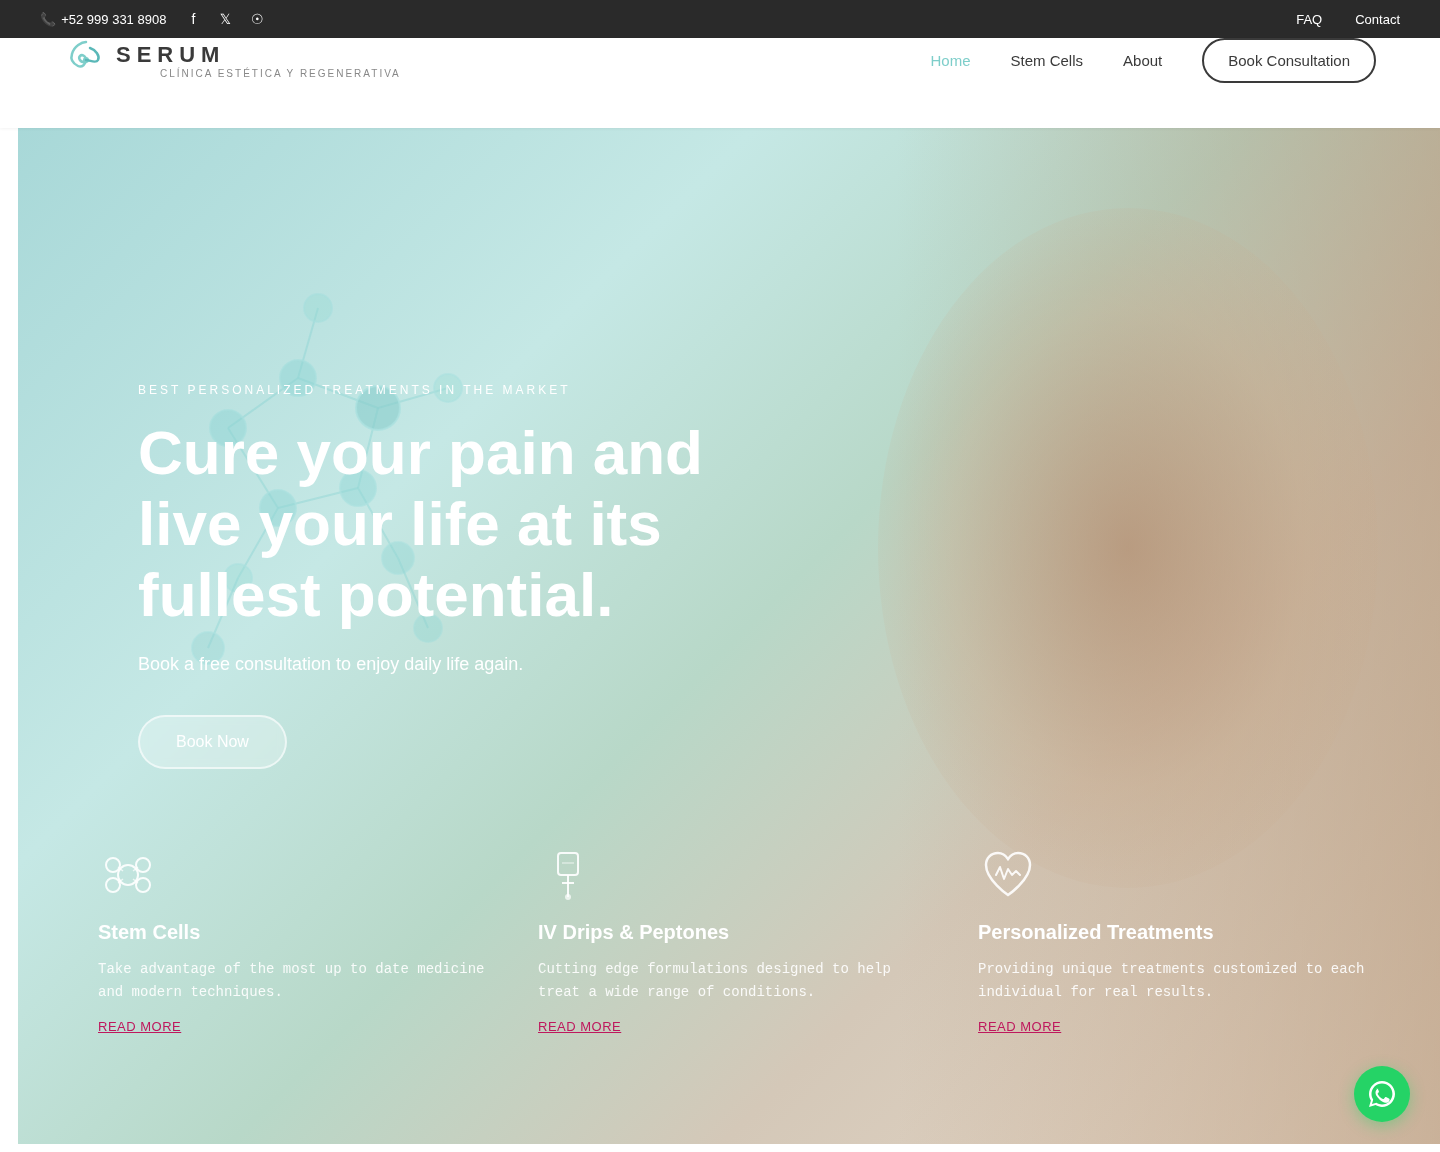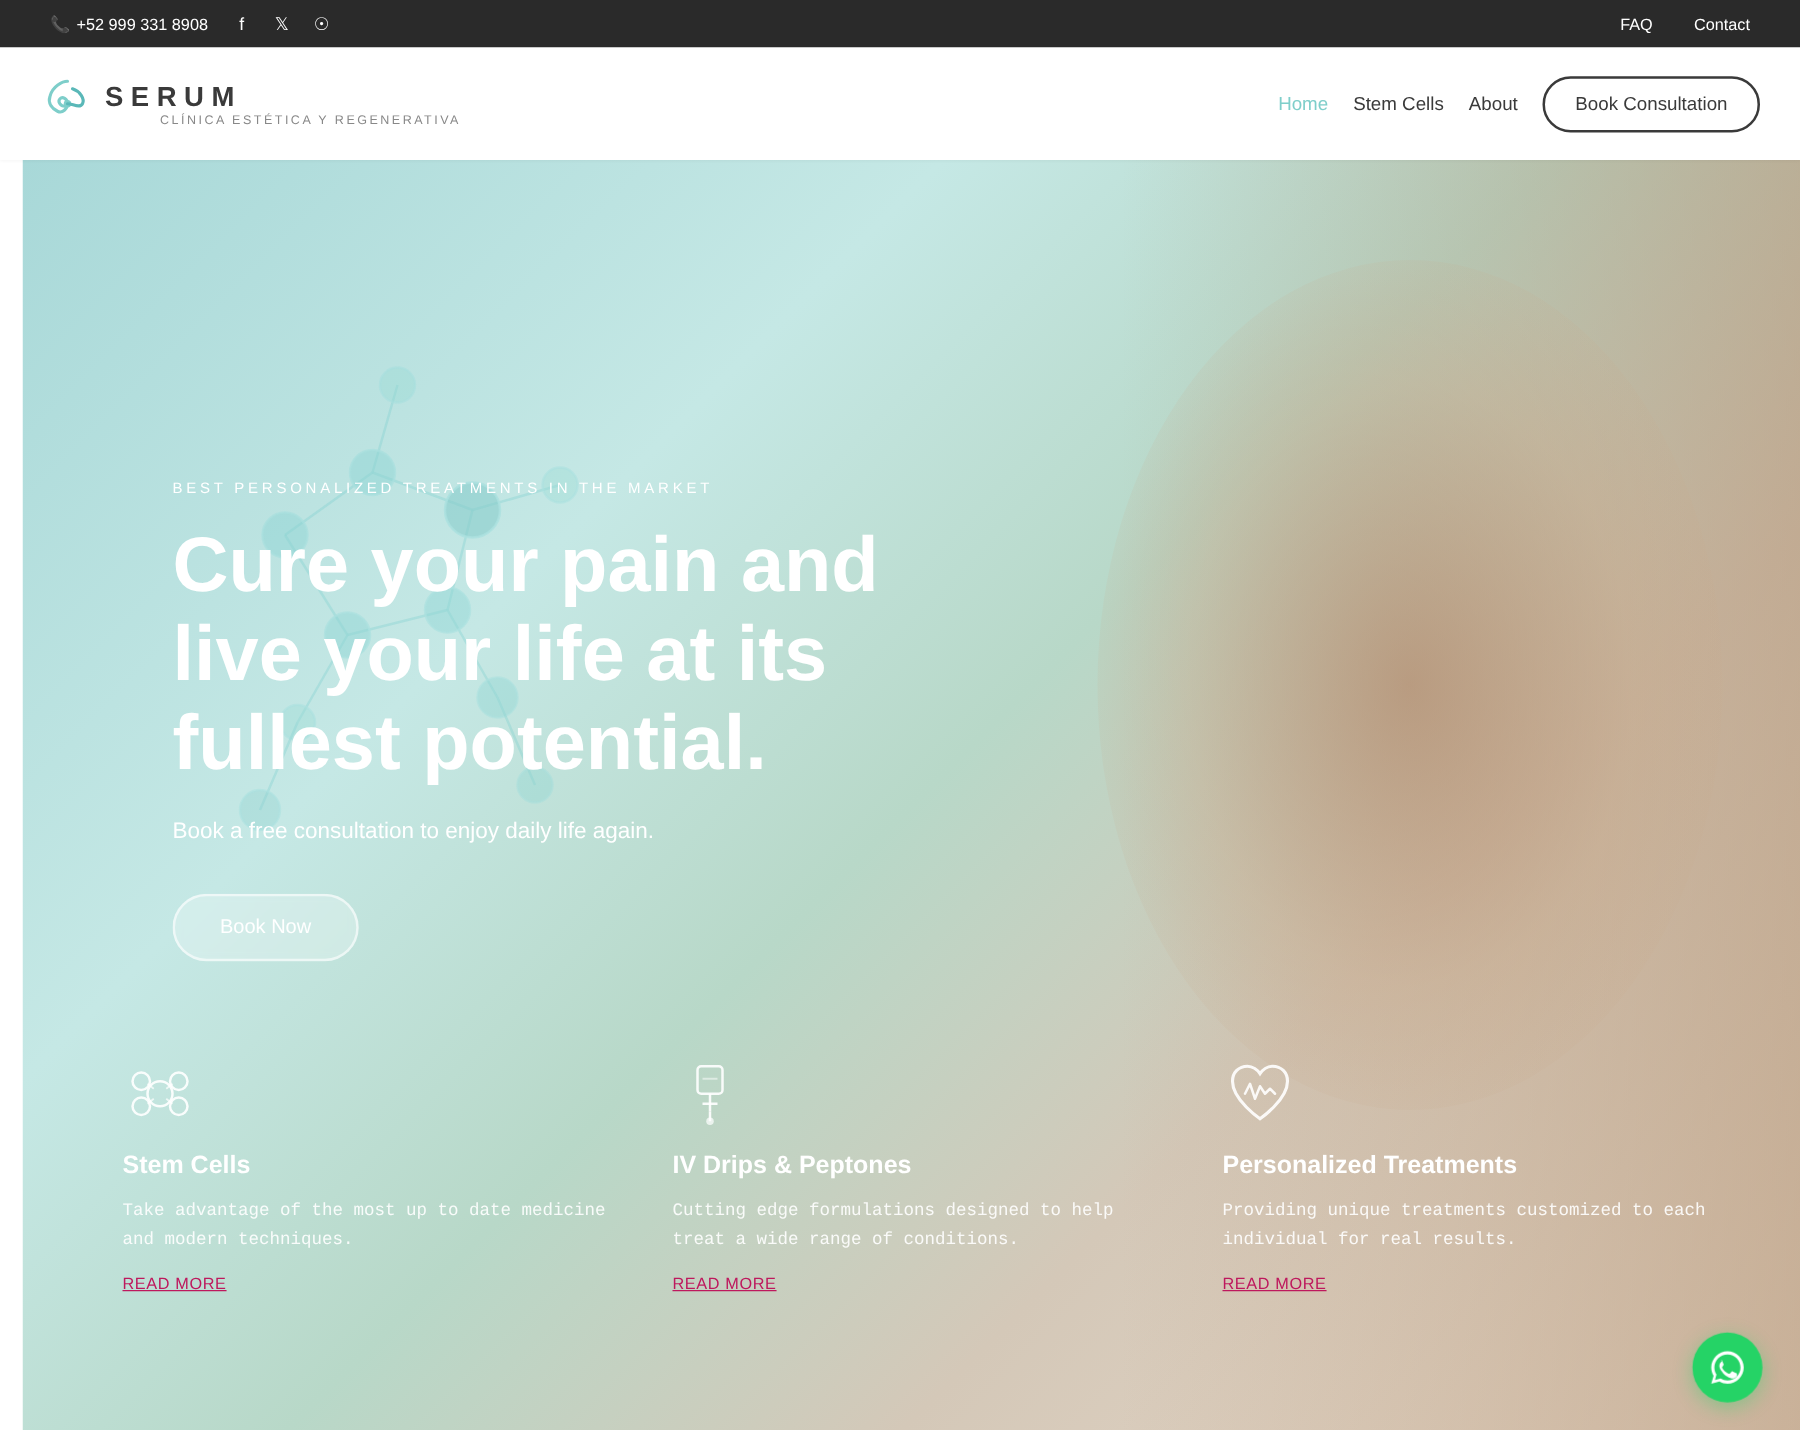--- a/index.html
+++ b/index.html
@@ -24,36 +24,36 @@
       display: flex; align-items: center; justify-content: center;
       color: #fff; font-size: 14px; cursor: pointer;
     }
     .topbar-right { display: flex; gap: 33px; font-size: 13px; }
     .topbar-right a { color: #fff; text-decoration: none; }
 
     
     .navbar {
       background: #fff;
       display: flex;
-      align-items: center;
+      align-items: flex-start;
       justify-content: space-between;
-      padding: 0 32px;
+      padding: 0 64px;
       height: 90px;
       position: relative;
       z-index: 10;
       box-shadow: 0 1px 3px rgba(0,0,0,0.05);
     }
     .logo { display: flex; align-items: center; gap: 8px; }
     .logo-icon {
       width: 44px; height: 44px;
     }
     .logo-text { display: flex; flex-direction: column; }
     .logo-title { font-size: 22px; font-weight: 600; letter-spacing: 6px; color: #3a3a3a; }
     .logo-subtitle { font-size: 10px; letter-spacing: 2px; color: #888; text-transform: uppercase; margin-left: 44px; }
-    .nav-links { display: flex; align-items: center; gap: 20px; }
+    .nav-links { display: flex; align-items: center; gap: 40px; }
     .nav-link { text-decoration: none; font-size: 15px; color: #3a3a3a; font-weight: 400; }
     .nav-link.active { color: #7ececa; }
     .nav-btn {
       border: 2px solid #3a3a3a;
       border-radius: 40px;
       padding: 12px 24px;
       font-size: 15px;
       background: transparent;
       cursor: pointer;
       font-weight: 500;

